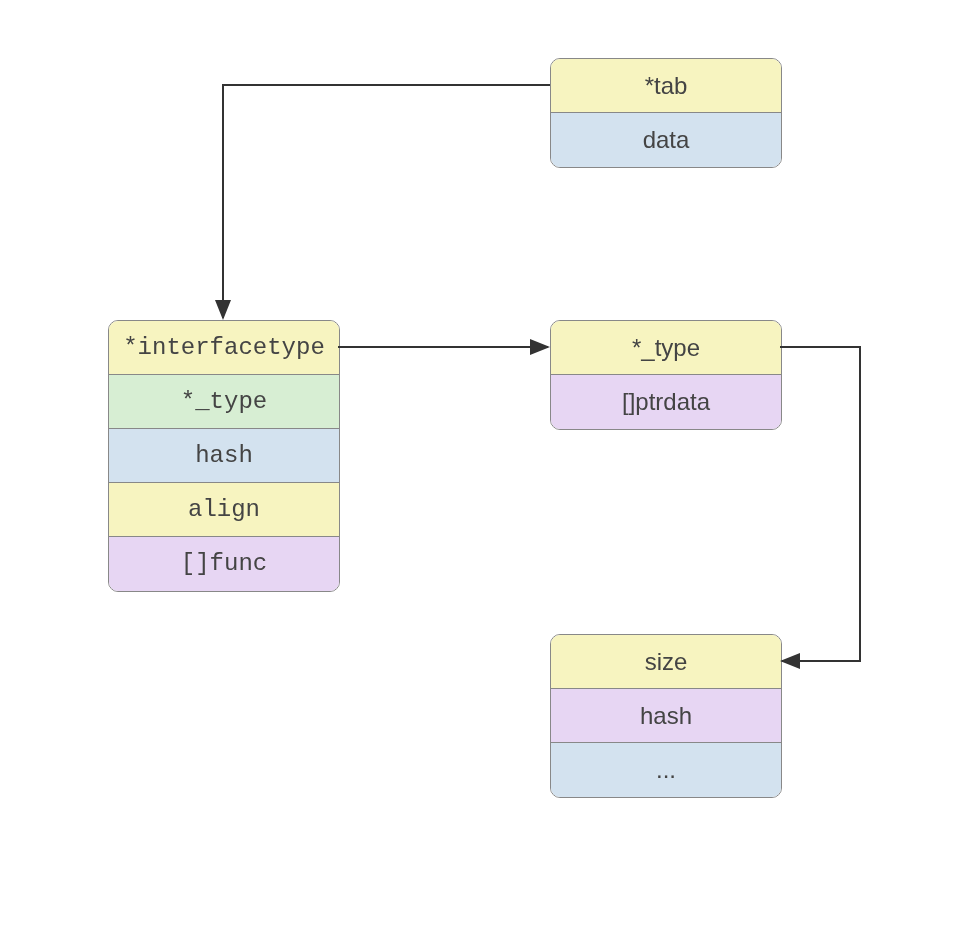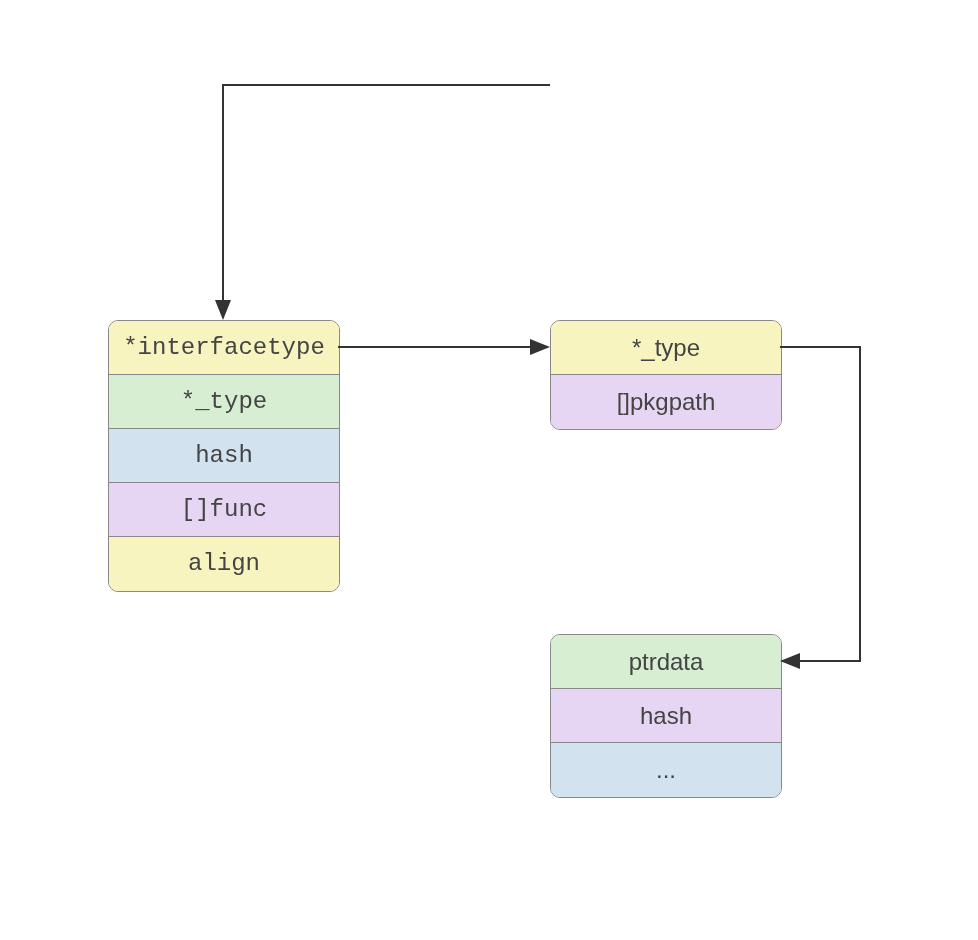--- a/index.html
+++ b/index.html
@@ -43,36 +43,40 @@
     left: 0; top: 0;
     width: 978px; height: 940px;
     pointer-events: none;
   }
 </style>
 </head>
 <body>
 
 <div class="canvas">
 
+  <div class="box" style="left:550px; top:58px; width:230px;">
+    <div class="row c-yellow">*tab</div>
+    <div class="row c-blue">data</div>
+  </div>
 
   <div class="box" style="left:108px; top:320px; width:230px;font-family:Liberation Mono, monospace;">
     <div class="row c-yellow">*interfacetype</div>
     <div class="row c-green">*_type</div>
     <div class="row c-blue">hash</div>
+    <div class="row c-yellow">align</div>
     <div class="row c-purple">[]func</div>
-    <div class="row c-yellow">align</div>
   </div>
 
   <div class="box" style="left:550px; top:320px; width:230px;">
     <div class="row c-yellow">*_type</div>
-    <div class="row c-purple">[]pkgpath</div>
+    <div class="row c-purple">[]ptrdata</div>
   </div>
 
   <div class="box" style="left:550px; top:634px; width:230px;">
-    <div class="row c-green">ptrdata</div>
+    <div class="row c-yellow">size</div>
     <div class="row c-purple">hash</div>
     <div class="row c-blue">...</div>
   </div>
 
   <svg class="arrows">
     <defs>
       <marker id="arrowhead" markerWidth="10" markerHeight="8" refX="9" refY="4" orient="auto">
         <path d="M0,0 L10,4 L0,8 Z" fill="#333"></path>
       </marker>
     </defs>

